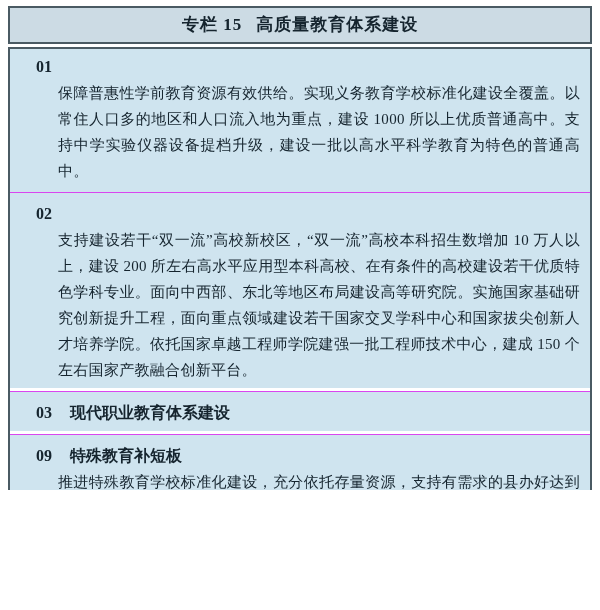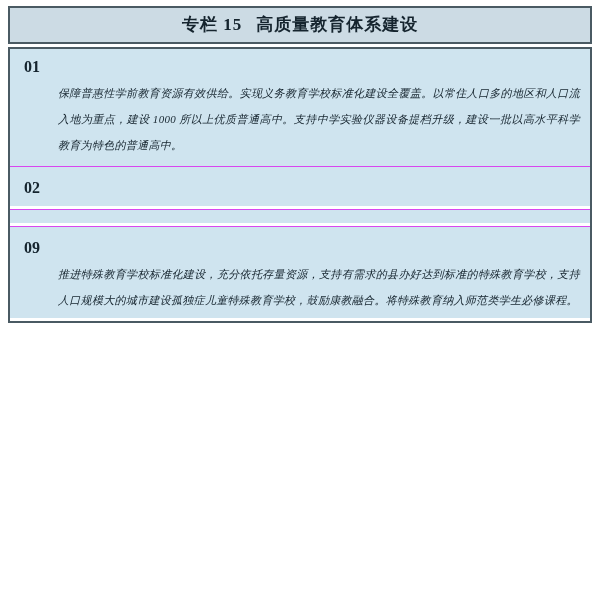--- a/index.html
+++ b/index.html
@@ -52,34 +52,33 @@
     box-shadow: 0 -3px 0 #ffffff inset;
     padding-top: 8px;
   }
   .section-head {
     display: flex;
     align-items: baseline;
     font-weight: bold;
     font-size: 16px;
     line-height: 26px;
     color: var(--text, #15242e);
-    padding-left: 14px;
+    padding-left: 26px;
   }
   .section-num {
     width: 34px;
     flex: 0 0 34px;
   }
   .section-text {
     margin: 0 10px 0 48px;
     text-align: justify;
-    font-size: 11px;
+    font-size: 15px;
     line-height: 26px;
     color: var(--text, #15242e);
     letter-spacing: 0.3px;
-    font-style: italic;
   }
 </style>
 </head>
 <body>
 
 <div class="page">
   <div class="panel">
 
     <div class="panel-header">
       <span class="label">专栏 15</span><span>高质量教育体系建设</span>
@@ -91,27 +90,33 @@
         <div class="section-head">
           <span class="section-num">01</span>
         </div>
         <p class="section-text">保障普惠性学前教育资源有效供给。实现义务教育学校标准化建设全覆盖。以常住人口多的地区和人口流入地为重点，建设 1000 所以上优质普通高中。支持中学实验仪器设备提档升级，建设一批以高水平科学教育为特色的普通高中。</p>
       </div>
 
       <div class="section">
         <div class="section-head">
           <span class="section-num">02</span>
         </div>
+        <p class="section-text">支持建设若干“双一流”高校新校区，“双一流”高校本科招生数增加 10 万人以上，建设 200 所左右高水平应用型本科高校、在有条件的高校建设若干优质特色学科专业。面向中西部、东北等地区布局建设高等研究院。实施国家基础研究创新提升工程，面向重点领域建设若干国家交叉学科中心和国家拔尖创新人才培养学院。依托国家卓越工程师学院建强一批工程师技术中心，建成 150 个左右国家产教融合创新平台。</p>
       </div>
 
       <div class="section">
+        <div class="section-head">
+          <span class="section-num">03</span>
+          <span class="section-title">现代职业教育体系建设</span>
+        </div>
       </div>
 
       <div class="section">
         <div class="section-head">
           <span class="section-num">09</span>
+          <span class="section-title">特殊教育补短板</span>
         </div>
         <p class="section-text">推进特殊教育学校标准化建设，充分依托存量资源，支持有需求的县办好达到标准的特殊教育学校，支持人口规模大的城市建设孤独症儿童特殊教育学校，鼓励康教融合。将特殊教育纳入师范类学生必修课程。</p>
       </div>
 
     </div>
   </div>
 </div>
 
 </body></html>

